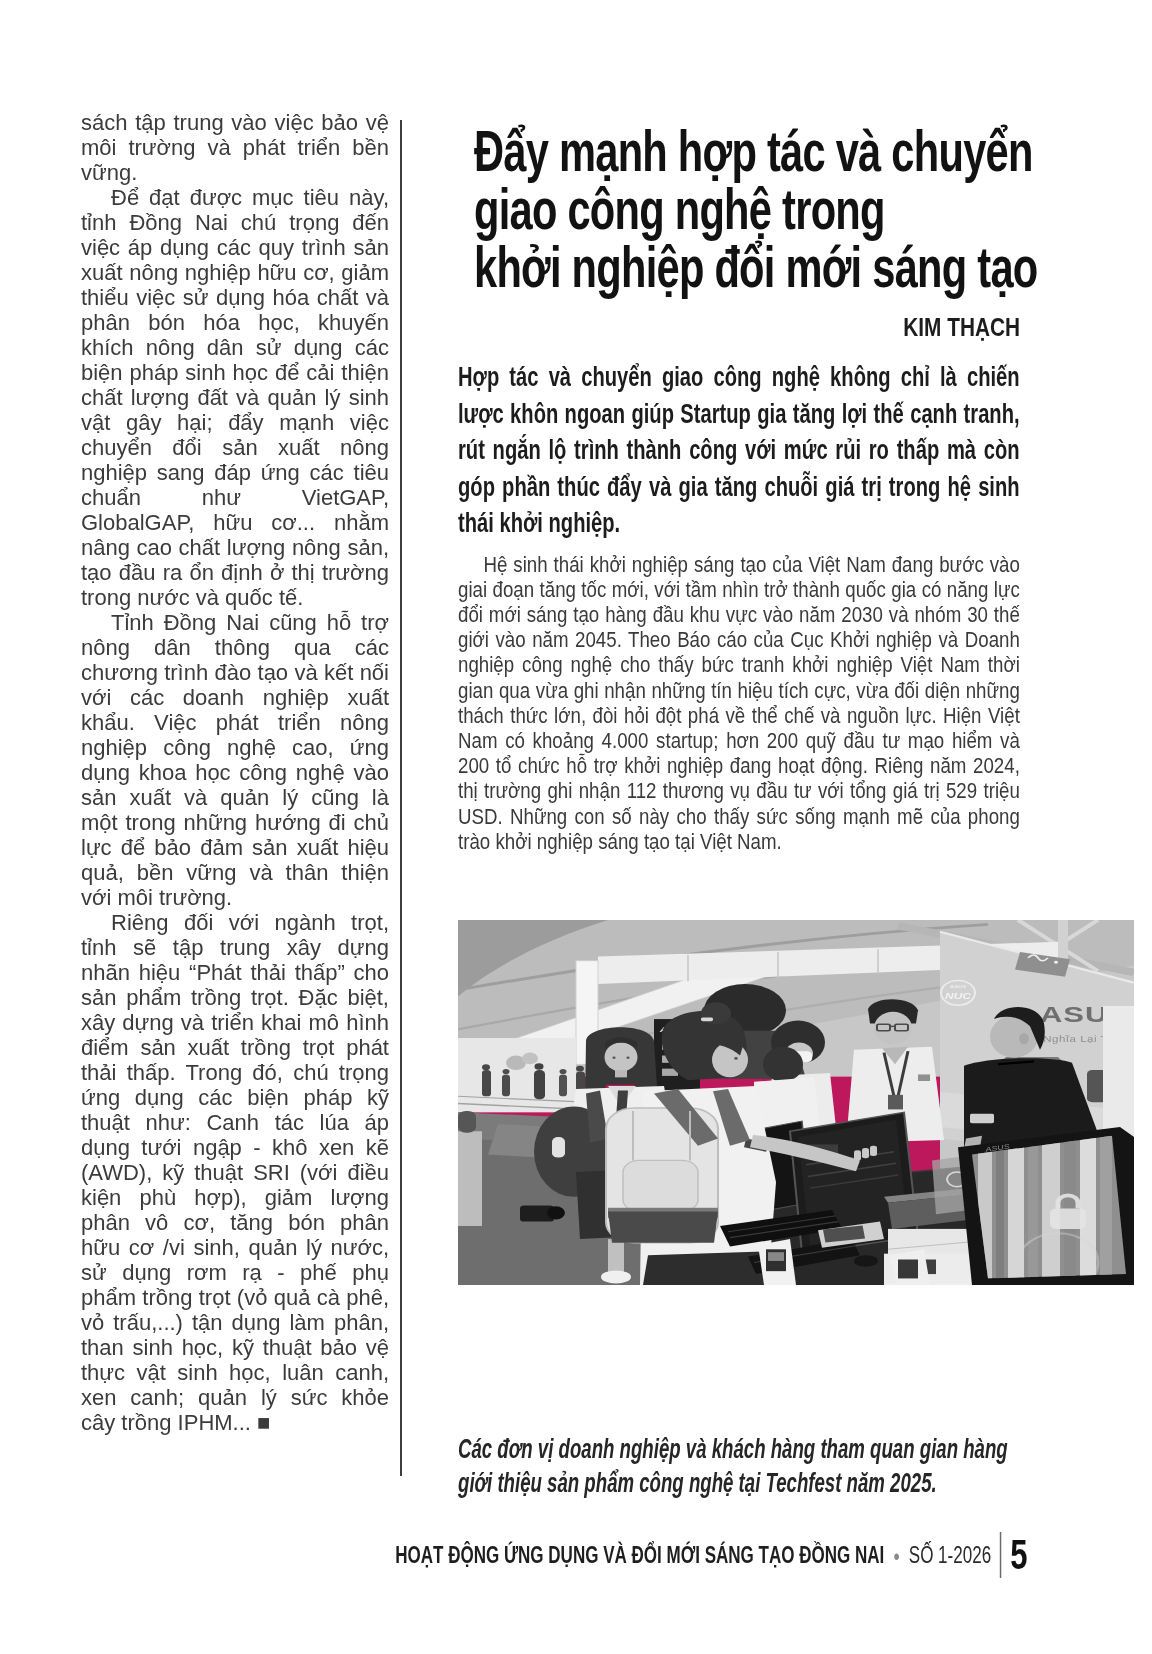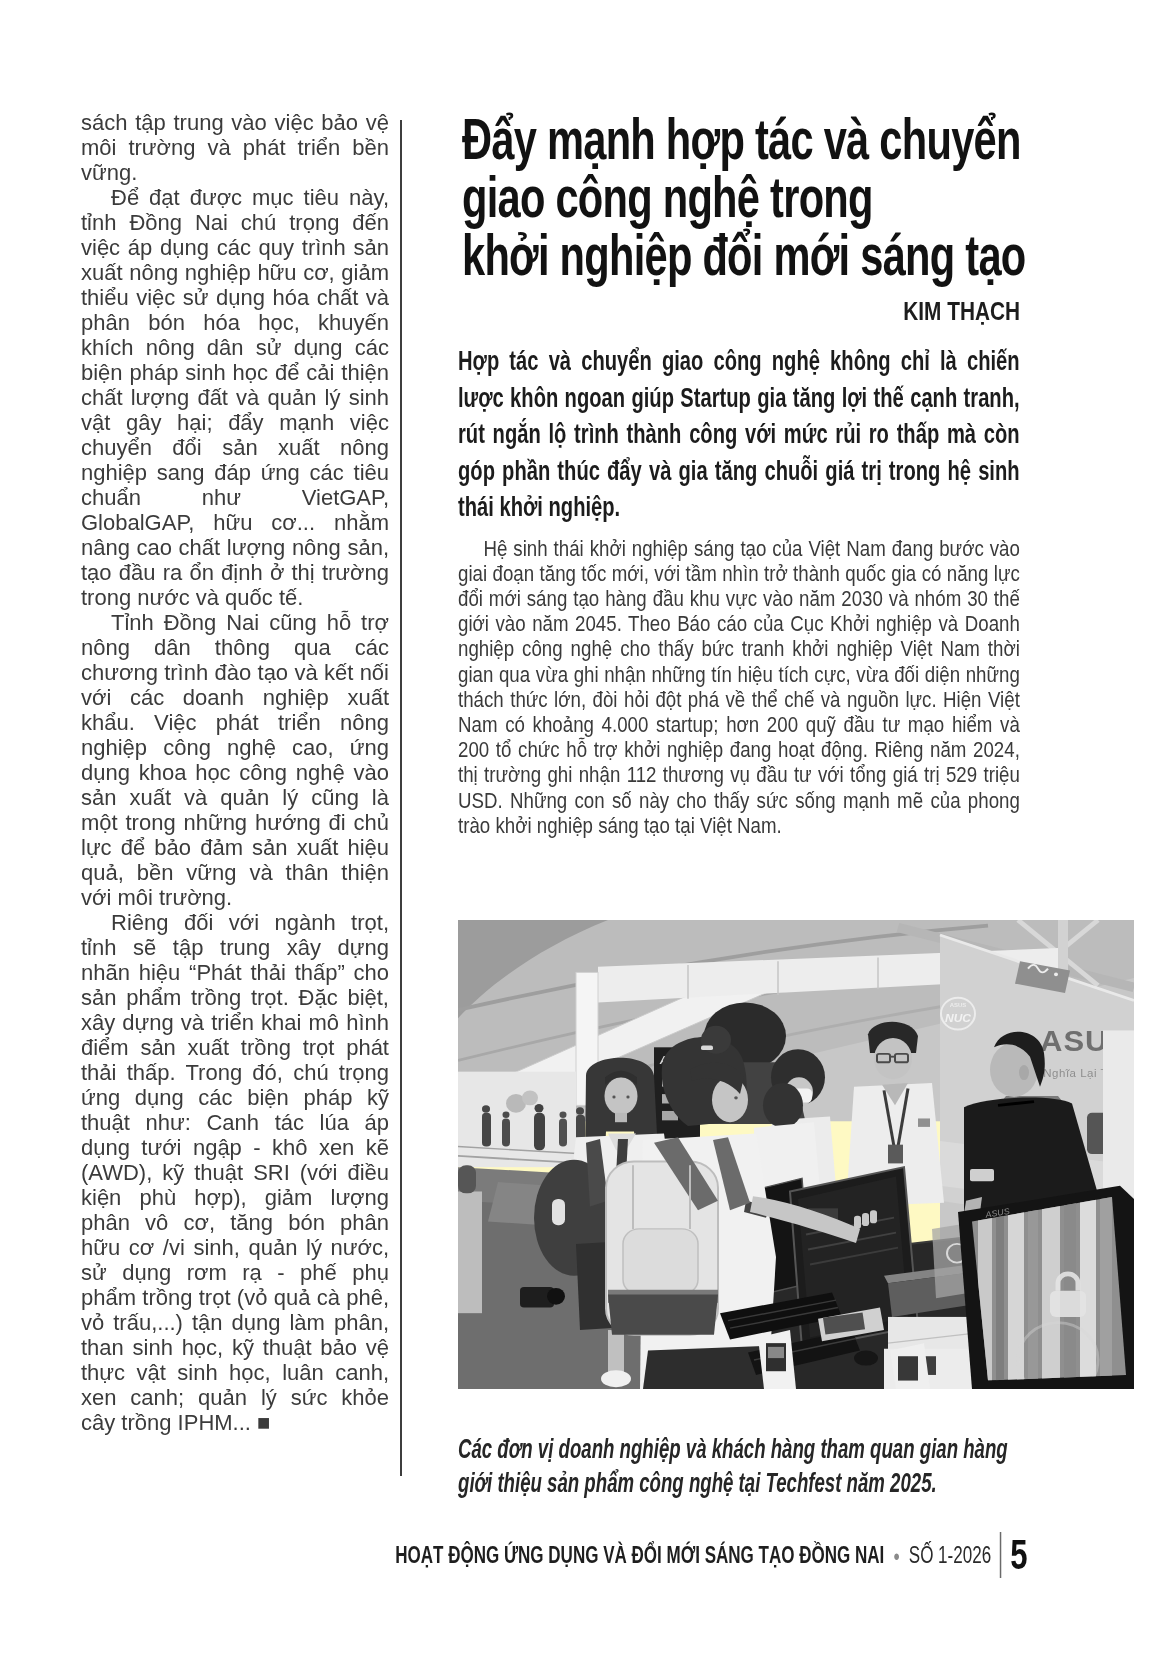--- a/index.html
+++ b/index.html
@@ -20,21 +20,21 @@
   .left-col p.first{text-indent:0;}
 
   .divider{
     position:absolute;left:400px;top:120px;width:2px;height:1356px;
     background:#3d3d3d;
   }
 
   
   .right-col{position:absolute;left:458px;top:106px;width:562px;}
 
-  .headline{margin:4px;color:#121212;}
+  .headline{margin:16px;color:#121212;}
   .hl{
     display:block;white-space:nowrap;font-weight:bold;
     font-size:57px;line-height:58px;letter-spacing:-1px;
     transform:scaleX(.73);transform-origin:0 50%;
   }
   .byline{
     margin-top:12px;text-align:right;font-weight:bold;font-size:26px;
     color:#1d1d1d;transform:scaleX(.80);transform-origin:100% 50%;
     white-space:nowrap;
   }
@@ -50,22 +50,22 @@
     transform:scaleX(.75);transform-origin:0 50%;
   }
   .article-body{
     margin:10px 0 0 0;width:661px;transform:scaleX(.85);transform-origin:0 0;
     font-size:22px;line-height:25.2px;color:#3a3a3a;
     text-align:justify;text-indent:30px;
   }
 
   
   .photo{
-    position:absolute;left:458px;top:920px;width:676px;height:469px;
-    overflow:hidden;background:#fef9c3;
+    position:absolute;left:458px;top:920px;width:676px;height:365px;
+    overflow:hidden;background:#be185d;
   }
   .photo svg{display:block;width:100%;height:100%;}
 
   .caption{
     position:absolute;left:458px;top:1432px;margin:0;
     width:815px;transform:scaleX(.69);transform-origin:0 0;
     font-weight:bold;font-style:italic;font-size:27px;line-height:34px;
     color:#262626;
   }
 

